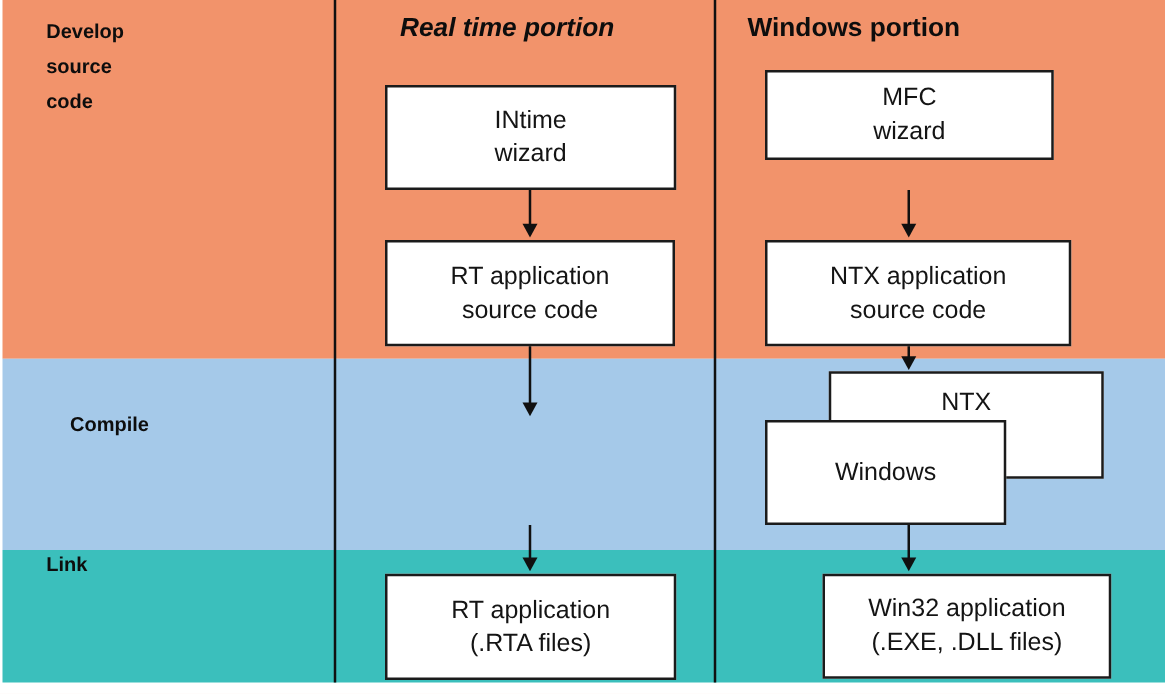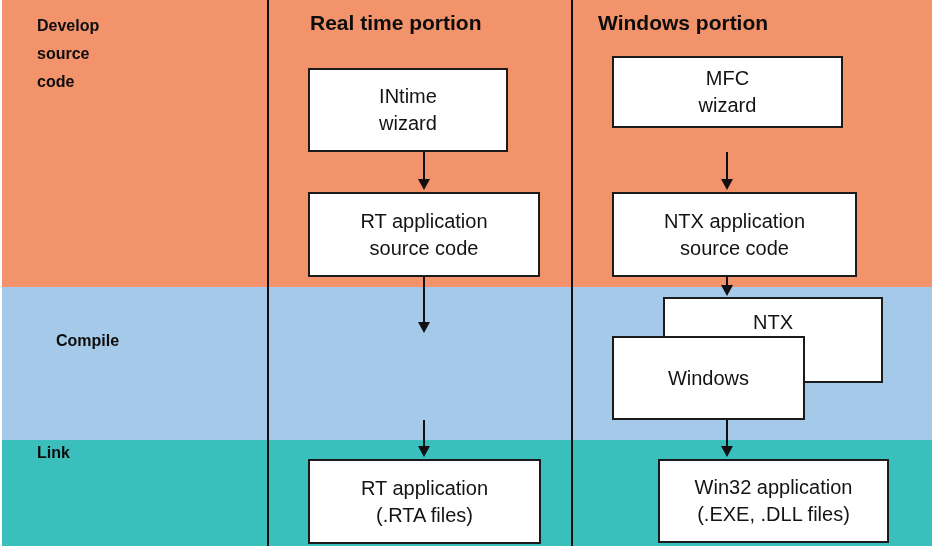--- a/index.html
+++ b/index.html
@@ -26,31 +26,31 @@
     font-size:16px;font-weight:bold;line-height:28px;
     white-space:pre-line;color:#0d0d0d;
   }
   #label-develop{top:12px;}
   #label-compile{top:327px;margin-left:19px;}
   #label-link{top:439px;}
   .col-header{
     position:absolute;top:11px;
     font-size:21px;font-weight:bold;color:#0d0d0d;
   }
-  #header-realtime{left:310px;}
+  #header-realtime{left:320px;font-style:italic;}
   #header-windows{left:598px;}
   
   .node{
     position:absolute;box-sizing:border-box;
     background:#ffffff;border:2px solid #1b1b1b;
     display:flex;align-items:center;justify-content:center;
     text-align:center;font-size:20px;line-height:27px;
     white-space:pre-line;color:#141414;
   }
-  #node-intime-wizard {left:308px;top:68px; width:200px;height:84px;}
+  #node-intime-wizard {left:308px;top:68px; width:233px;height:84px;}
   #node-rt-source     {left:308px;top:192px;width:232px;height:85px;}
   #node-mfc-wizard    {left:612px;top:56px; width:231px;height:72px;}
   #node-ntx-source    {left:612px;top:192px;width:245px;height:85px;}
   #node-ntx-compile   {left:663px;top:297px;width:220px;height:86px;z-index:1;
                        align-items:flex-start;padding-top:10px;}
   #node-windows-compile{left:612px;top:336px;width:193px;height:84px;z-index:2;}
   #node-rt-link       {left:308px;top:459px;width:233px;height:85px;}
   #node-win32-link    {left:628px;top:459px;width:231px;height:84px;margin-left:30px;}
   
   .arrow{position:absolute;width:12px;z-index:3;}

